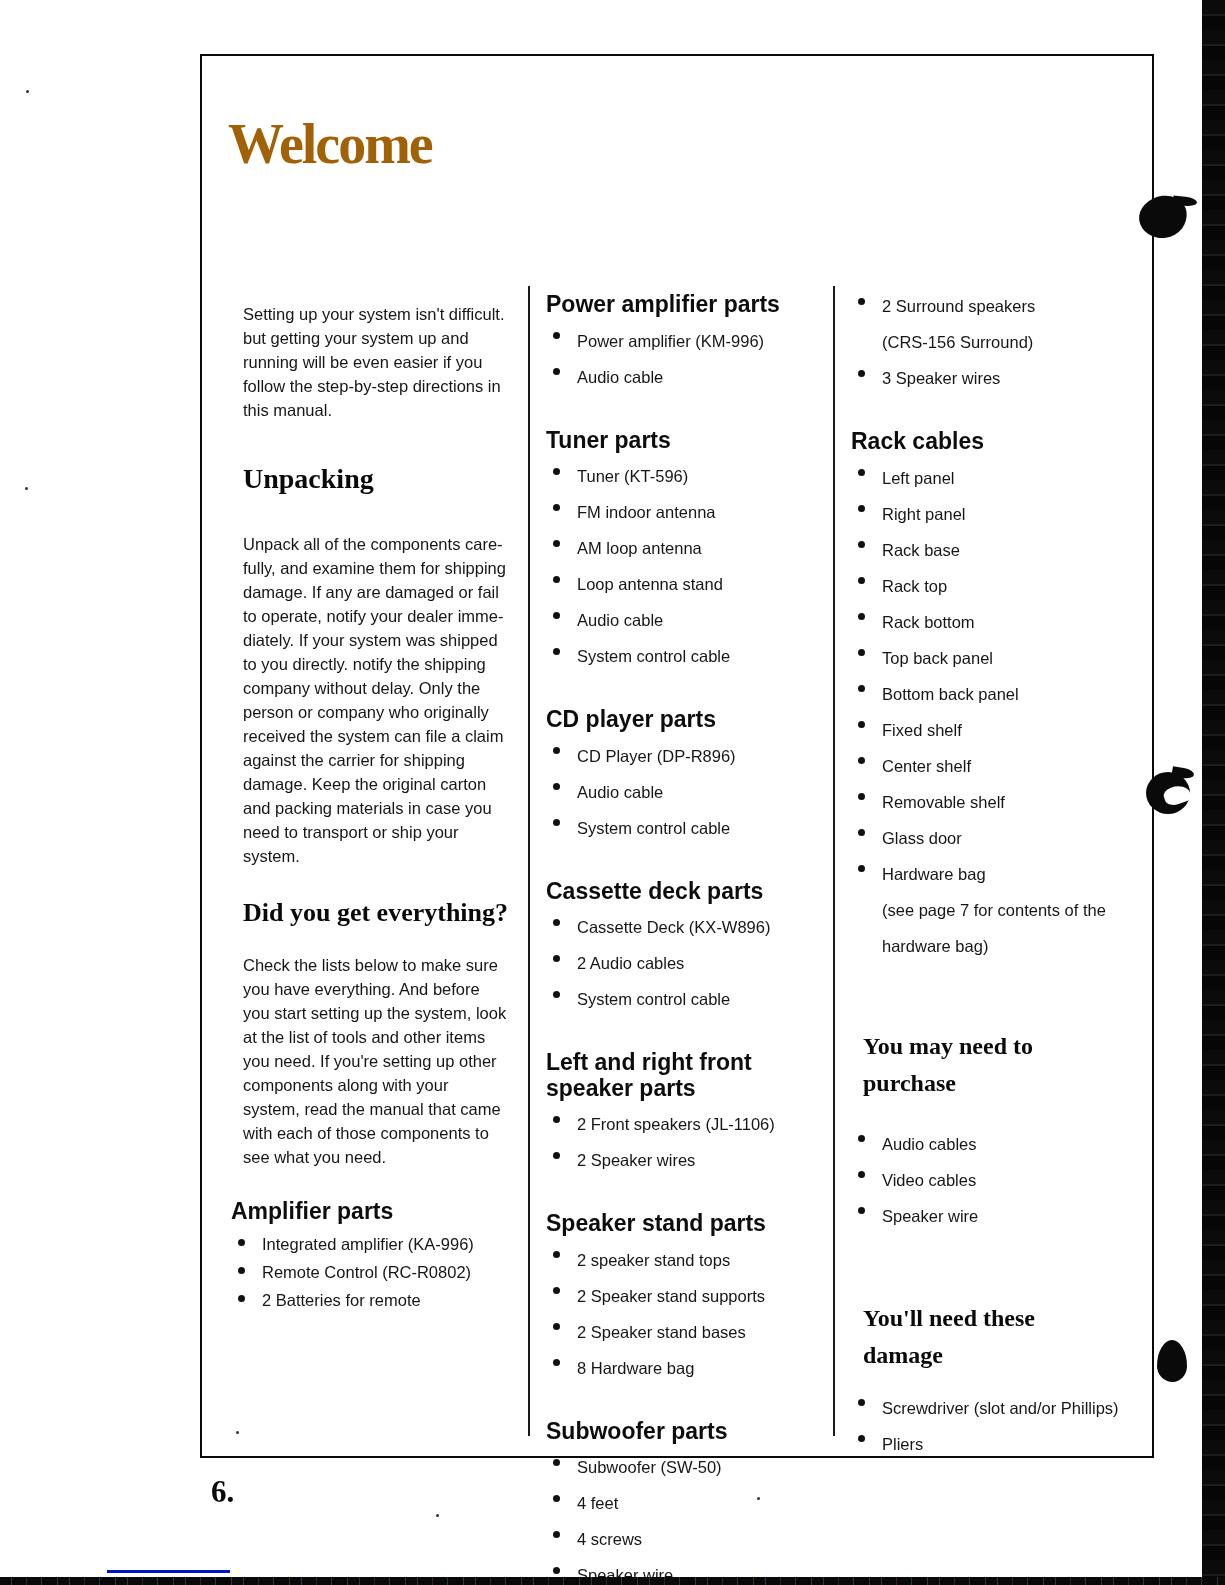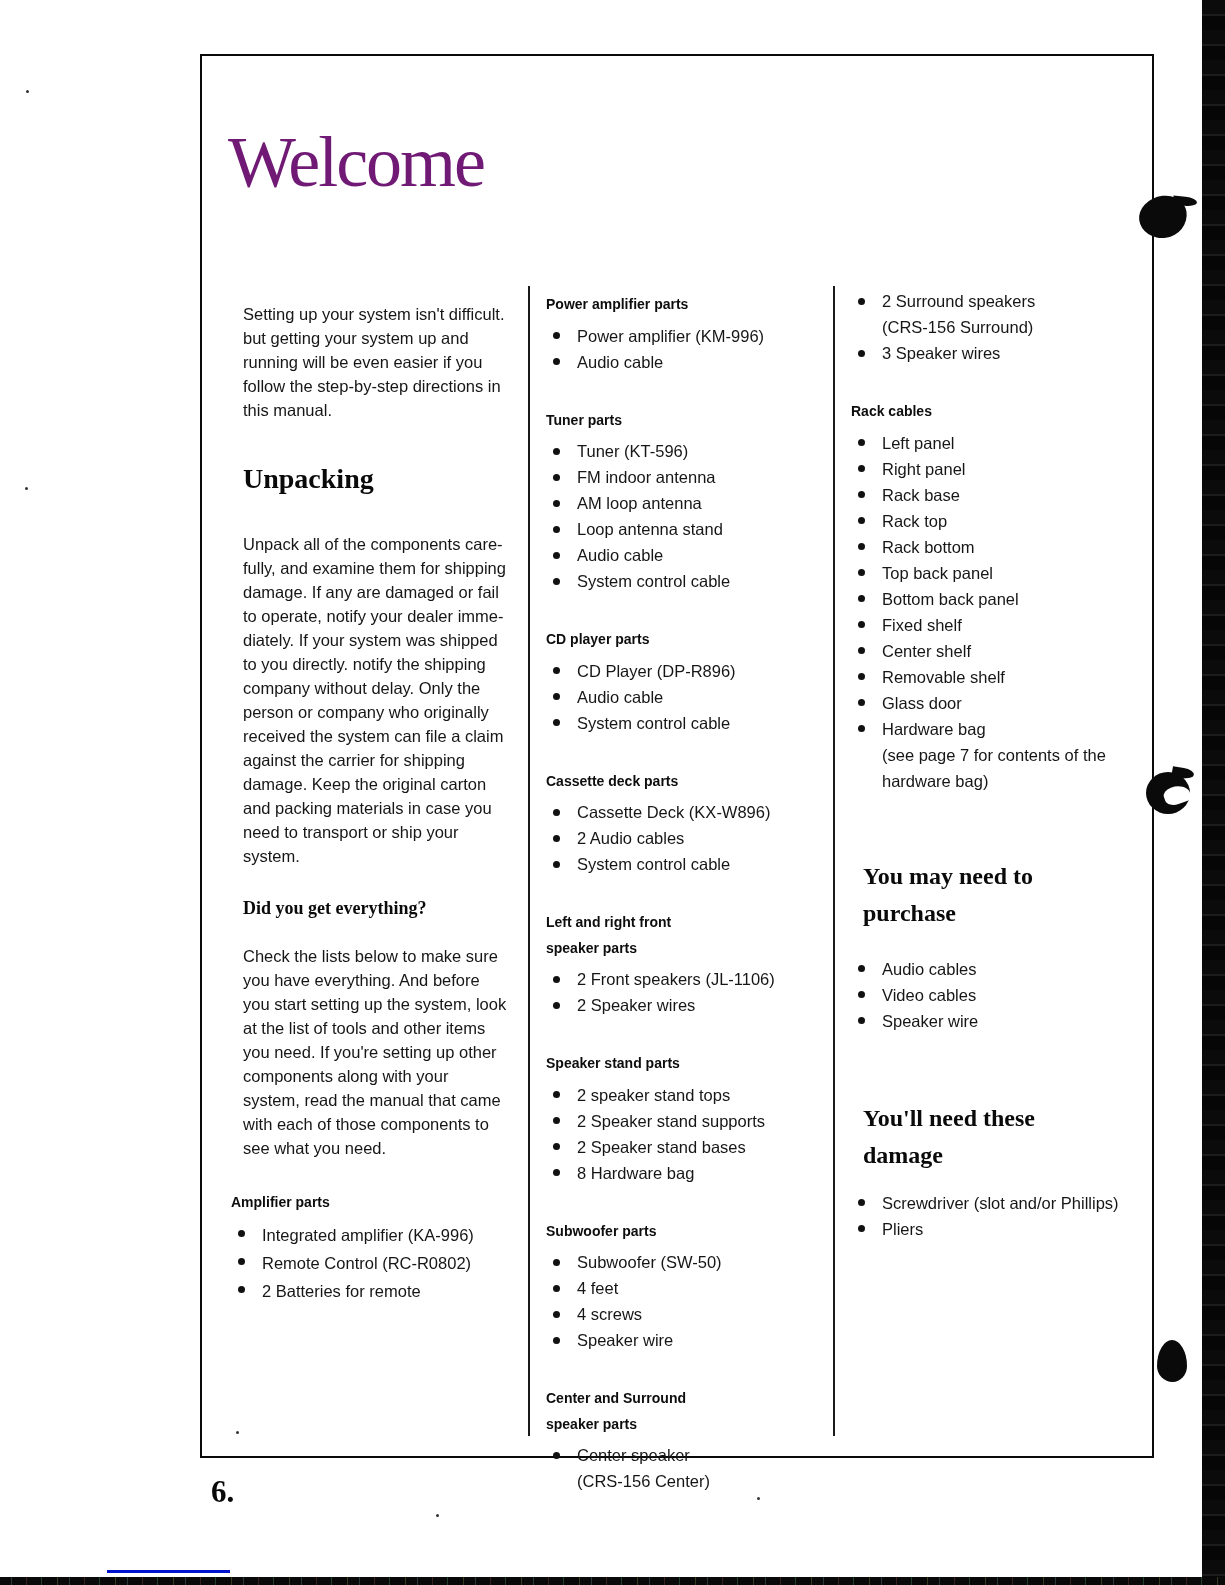--- a/index.html
+++ b/index.html
@@ -16,25 +16,25 @@
     left: 200px; top: 54px;
     width: 954px; height: 1404px;
     border: 2px solid #0a0a0a;
     box-sizing: border-box;
     background: #fff;
   }
   .page-title {
     position: absolute;
     left: 228px; top: 78px;
     font-family: "Liberation Serif", "DejaVu Serif", serif;
-    font-weight: 400;
-    font-size: 72px;
+    font-weight: 700;
+    font-size: 56px;
     letter-spacing: -2px;
     line-height: 1;
-    color: #701a75;
+    color: #a16207;
   }
   .col { position: absolute; top: 290px; }
   .col1 { left: 231px; width: 290px; }
   .col2 { left: 546px; width: 282px; top: 292px; }
   .col3 { left: 851px; width: 296px; top: 288px; }
   .divider {
     position: absolute;
     top: 286px; height: 1150px; width: 2px;
     background: #1a1a1a;
   }
@@ -49,40 +49,40 @@
     color: #161616;
   }
   .serif-h {
     font-family: "Liberation Serif", "DejaVu Serif", serif;
     font-weight: 700;
     color: #0a0a0a;
     white-space: pre-line;
     margin: 12px;
   }
   .h-unpacking { font-size: 28px; margin-top: 41px; margin-bottom: 37px; }
-  .h-everything { font-size: 18px; margin-top: 30px; margin-bottom: 25px; }
+  .h-everything { font-size: 26px; margin-top: 30px; margin-bottom: 25px; }
   .h-big { font-size: 24px; line-height: 37px; }
   .h-purchase { margin-top: 64px; margin-bottom: 24px; }
   .h-tools { margin-top: 66px; margin-bottom: 16px; }
 
   .group { margin-bottom: 33px; }
   .gh {
-    font-size: 14px;
+    font-size: 23px;
     font-weight: 700;
     line-height: 25.5px;
     margin: 0 0 5px 0;
     white-space: pre-line;
     color: #0d0d0d;
   }
   ul.items { list-style: none; margin: 0; padding: 0; }
   li.bullet {
     position: relative;
     padding-left: 31px;
     font-size: 16.5px;
-    line-height: 26px;
+    line-height: 36px;
     white-space: pre-line;
     color: #161616;
   }
   li.bullet::before {
     content: "";
     position: absolute;
     left: 7px; top: 9.5px;
     width: 7px; height: 7px;
     border-radius: 50%;
     background: #111;

